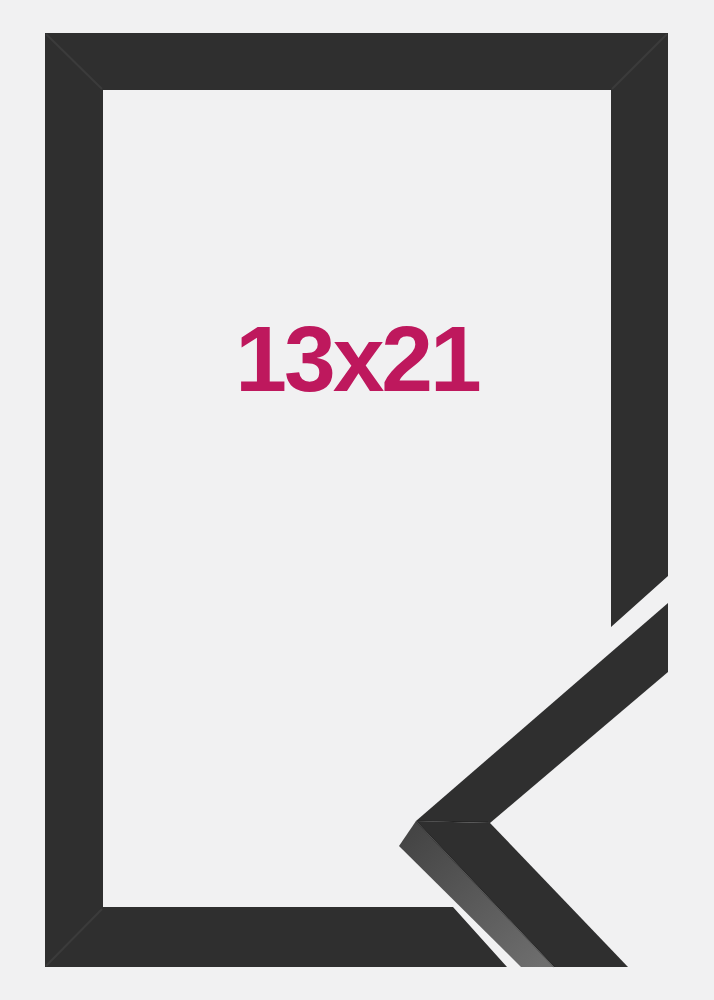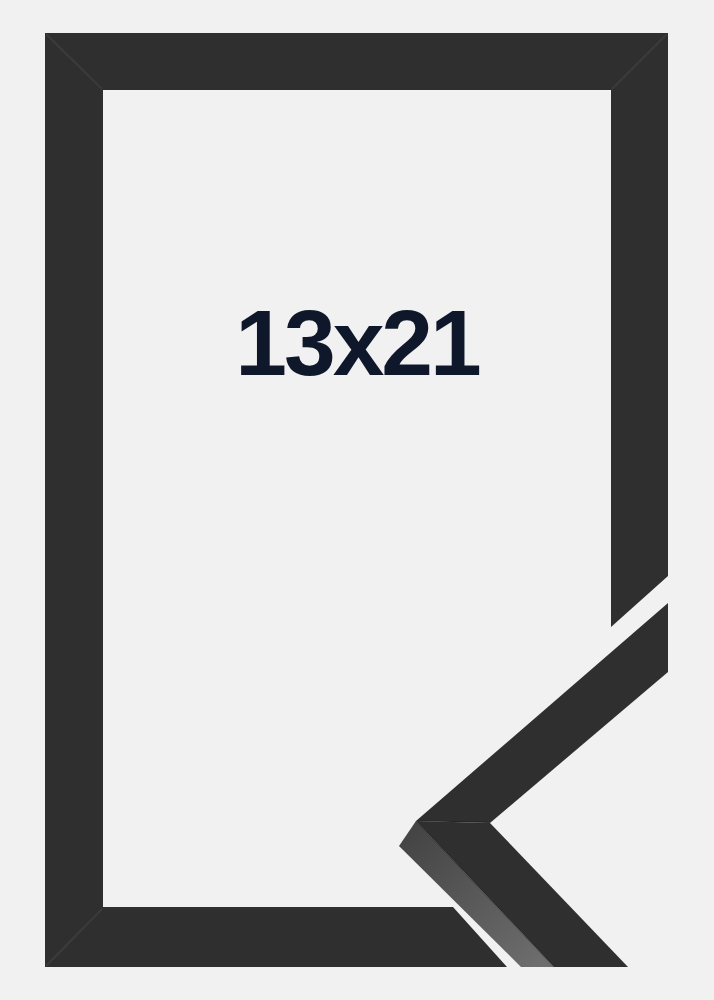--- a/index.html
+++ b/index.html
@@ -61,15 +61,15 @@
 
     <polygon points="416,821 490,823 628,967 554,967" fill="#2f2f2f"></polygon>
 
     <polygon points="416,821 554,967 521,967 399,846" fill="url(#sideGrad)"></polygon>
 
     <line x1="416" y1="821" x2="554" y2="967" stroke="rgba(0,0,0,0.28)" stroke-width="1.3"></line>
 
     <line x1="418" y1="821" x2="488" y2="822" stroke="rgba(0,0,0,0.22)" stroke-width="1.2"></line>
   </svg>
 
-  <div class="size-label" style="color: #0f172a;">13x21</div>
+  <div class="size-label" style="color: #be185d; margin-top: 16px;">13x21</div>
 
 </div>
 
 </body></html>

